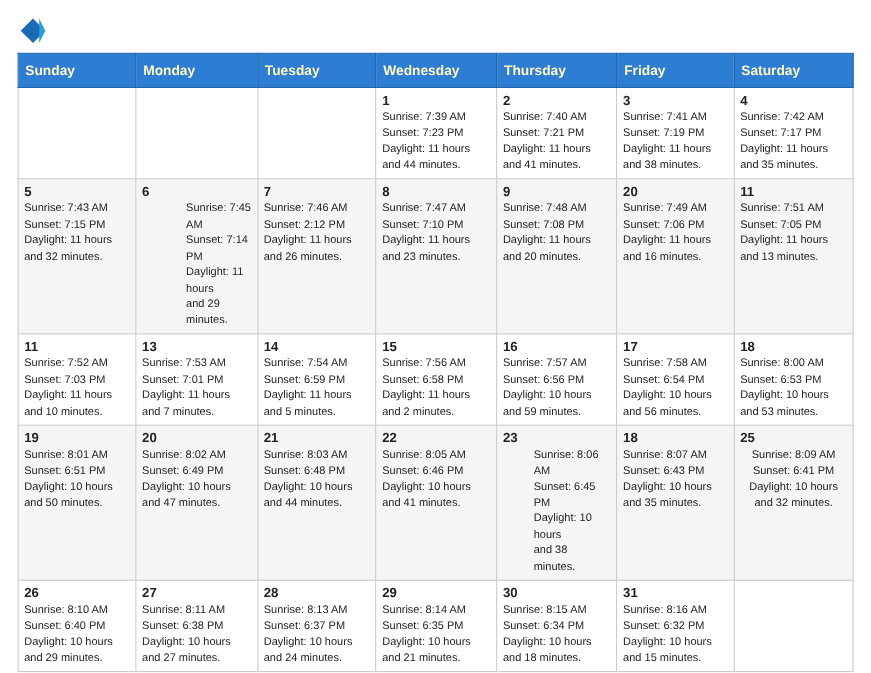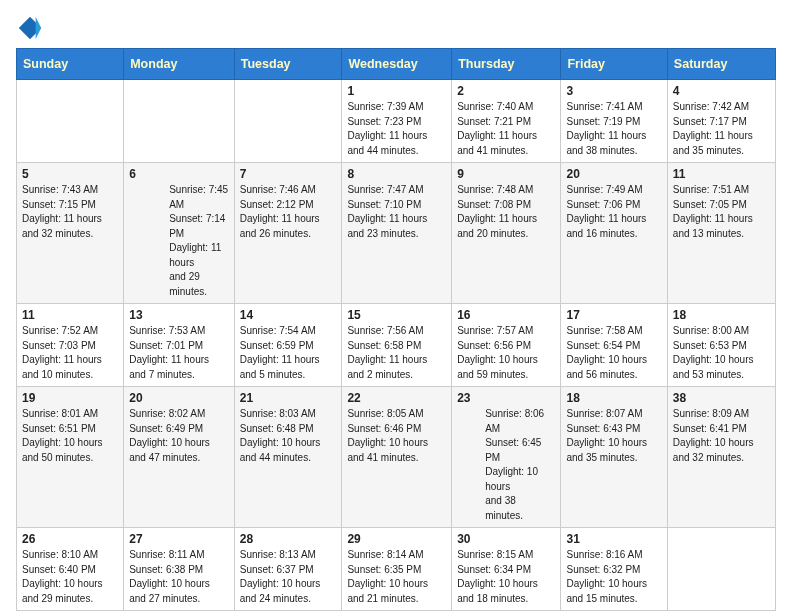--- a/index.html
+++ b/index.html
@@ -299,22 +299,22 @@
 and 38 minutes.</div>
           </td>
           <td>
             <span class="day-number">18</span>
             <div class="day-info" style="white-space: pre-line;">Sunrise: 8:07 AM
 Sunset: 6:43 PM
 Daylight: 10 hours
 and 35 minutes.</div>
           </td>
           <td>
-            <span class="day-number">38</span>
-            <div class="day-info" style="white-space: pre-line;">Sunrise: 8:09 AM
+            <span class="day-number">25</span>
+            <div class="day-info" style="white-space: pre-line; text-align: center;">Sunrise: 8:09 AM
 Sunset: 6:41 PM
 Daylight: 10 hours
 and 32 minutes.</div>
           </td>
         </tr>
         <tr>
           <td>
             <span class="day-number">26</span>
             <div class="day-info" style="white-space: pre-line;">Sunrise: 8:10 AM
 Sunset: 6:40 PM

